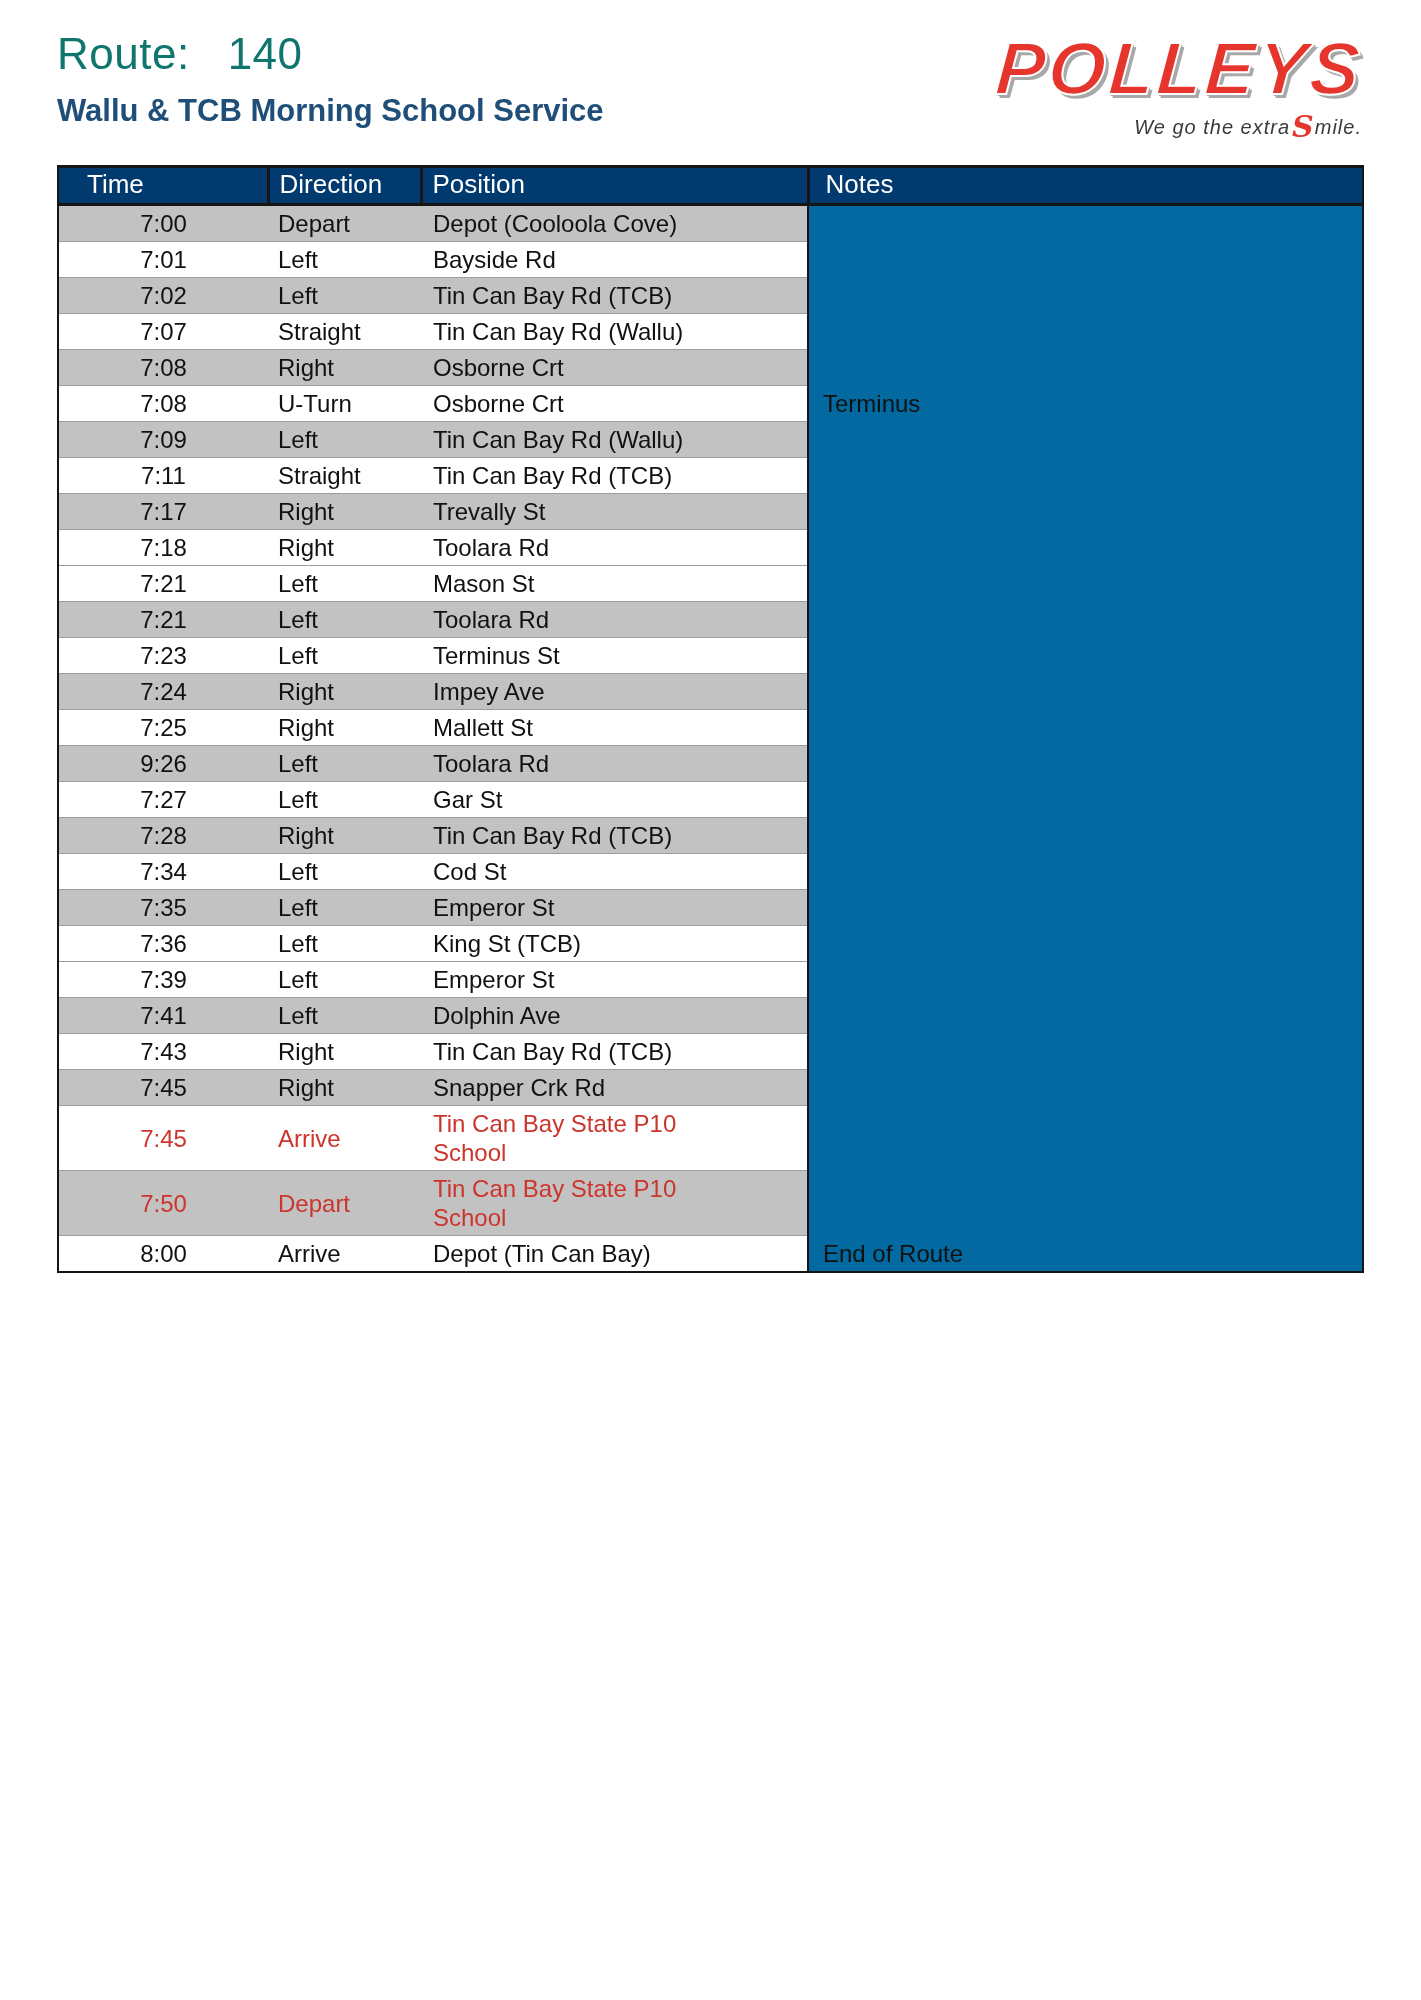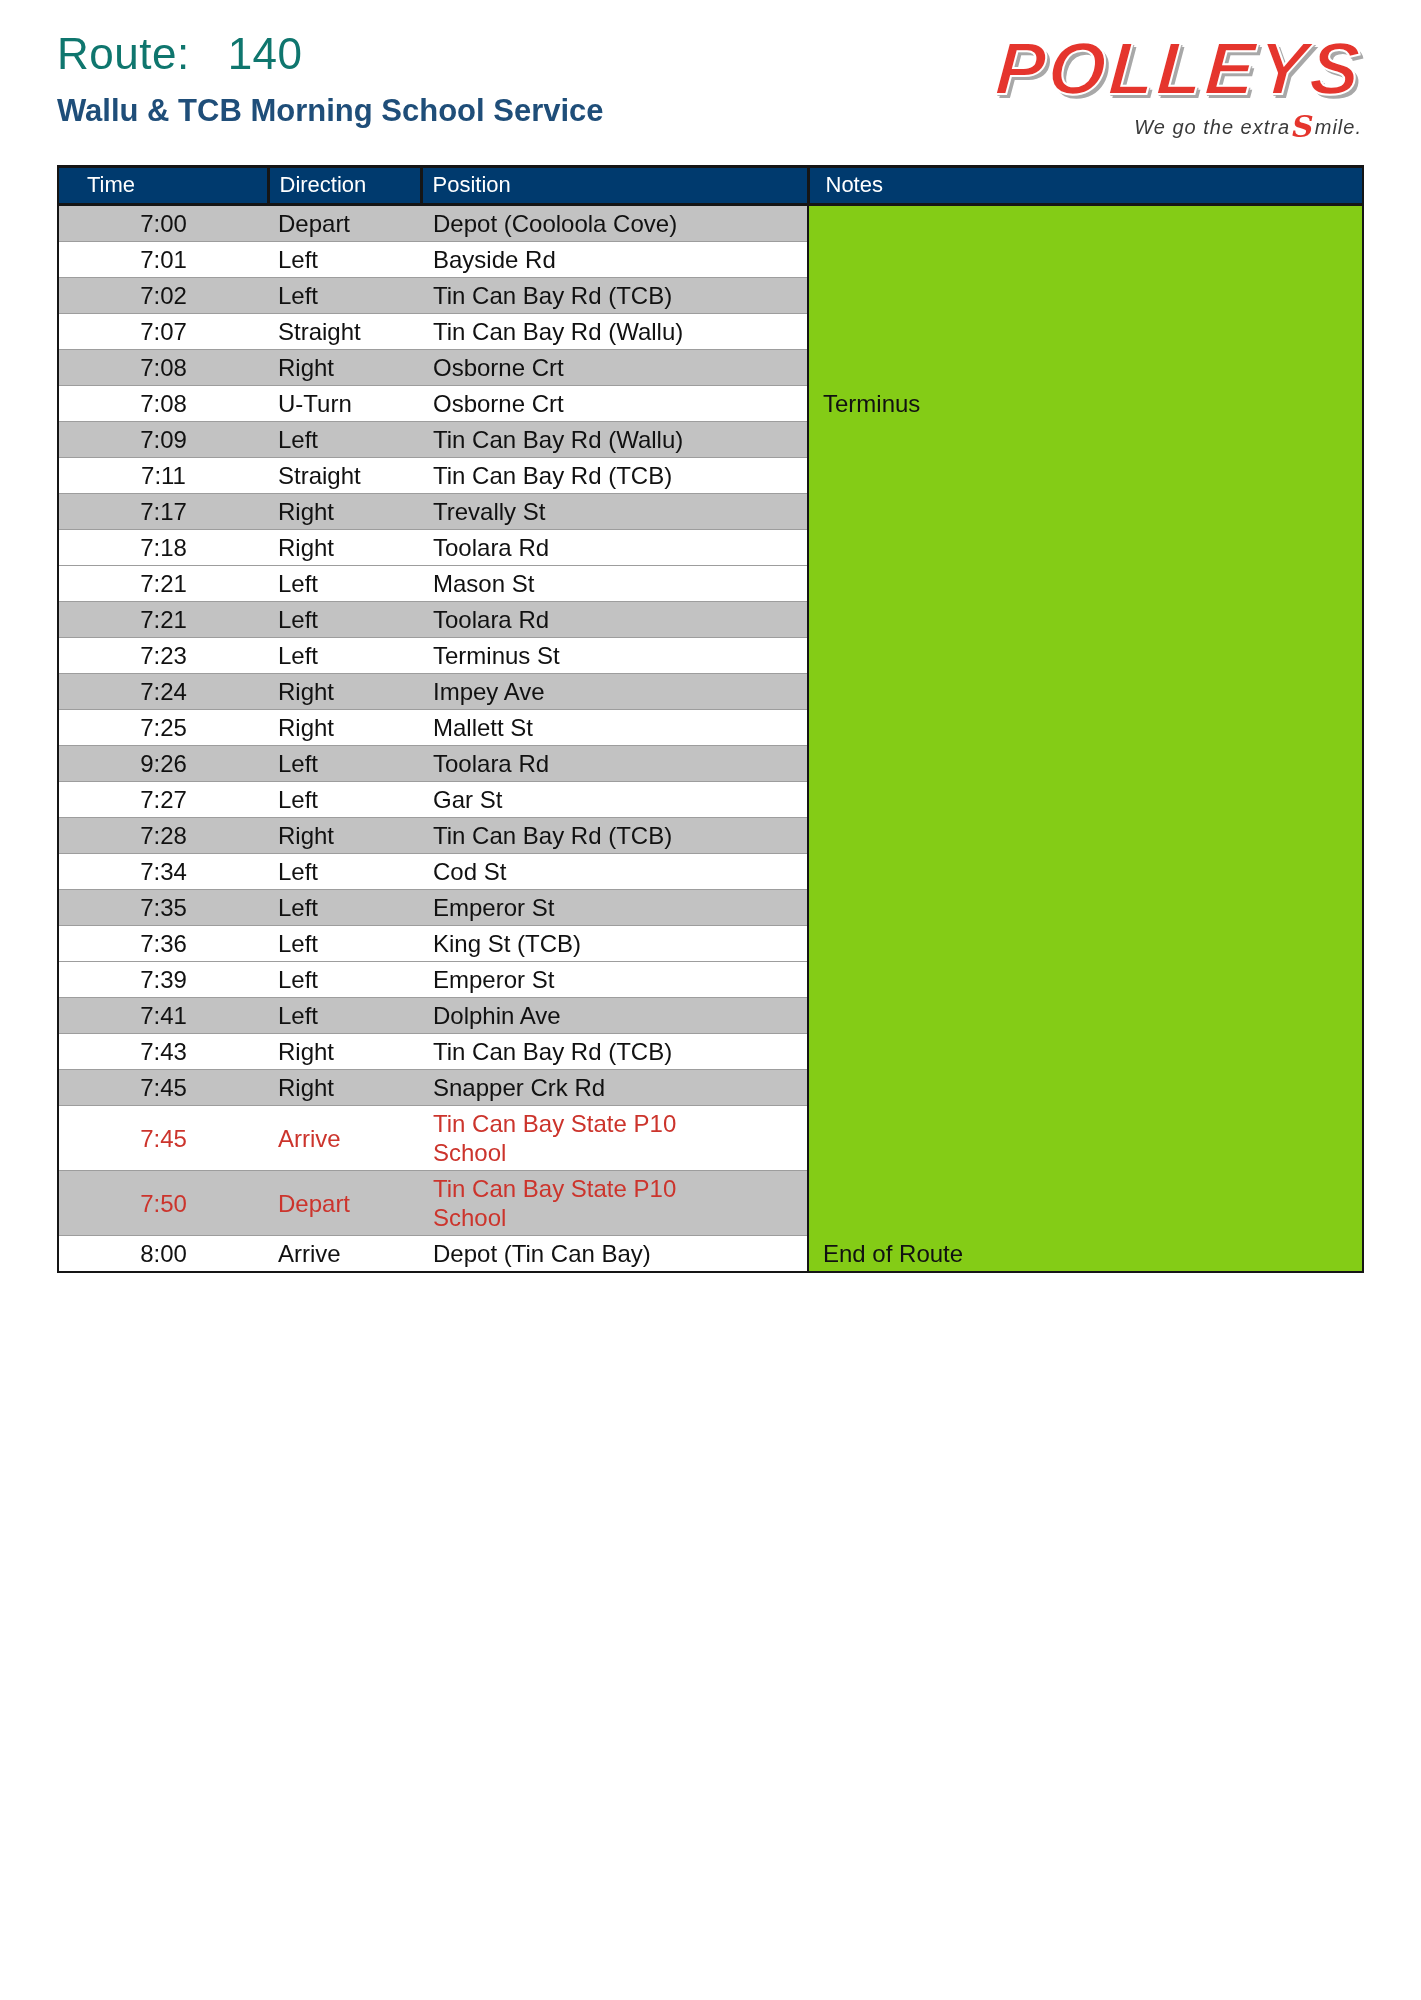--- a/index.html
+++ b/index.html
@@ -28,37 +28,37 @@
     color:#e5352d; font-family:"DejaVu Serif", serif; font-size:30px;
     font-style:italic; font-weight:bold; position:relative; top:3px; margin-left:2px;
   }
 
   
   table.route { margin-top:24px; width:1305px; border-collapse:collapse; table-layout:fixed;
                 border:2px solid #151515; border-top:3px solid #151515; }
   col.c1 { width:210px; } col.c2 { width:153px; } col.c3 { width:387px; } col.c4 { width:555px; }
 
   thead th {
-    background:#003a6e; color:#ffffff; font-weight:normal; font-size:22px;
+    background:#003a6e; color:#ffffff; font-weight:normal; font-size:26px;
     height:38px; text-align:left; padding:0 0 2px 10px;
     border-bottom:3px solid #151515;
     margin-top:36px;
   }
   thead th.h-time { padding-left:28px; border-right:3px solid #151515; }
   thead th.h-dir  { border-right:3px solid #151515; }
   thead th.h-notes{ padding-left:16px; border-left:3px solid #151515; }
 
   tbody td { font-size:24px; line-height:29px; color:#111; padding:3px 0; vertical-align:middle; }
   tbody tr.grey td.striped { background:#c2c2c2; }
   tbody td.striped { border-bottom:1px solid #9d9d9d; }
   tbody tr:last-child td.striped { border-bottom:none; }
   td.c-time { text-align:center; }
   td.c-dir  { padding-left:10px; }
   td.c-pos  { padding-left:12px; white-space:pre-line; }
-  td.c-notes{ background:#84cc16; border-left:2px solid #151515; padding-left:14px; }
+  td.c-notes{ background:#0369a1; border-left:2px solid #151515; padding-left:14px; }
   tbody tr.red td.c-time, tbody tr.red td.c-dir, tbody tr.red td.c-pos { color:#cc342c; }
 </style>
 </head>
 <body>
 
 <div class="page">
 
   <div class="top">
     <div class="titles">
       <div class="route-line">

